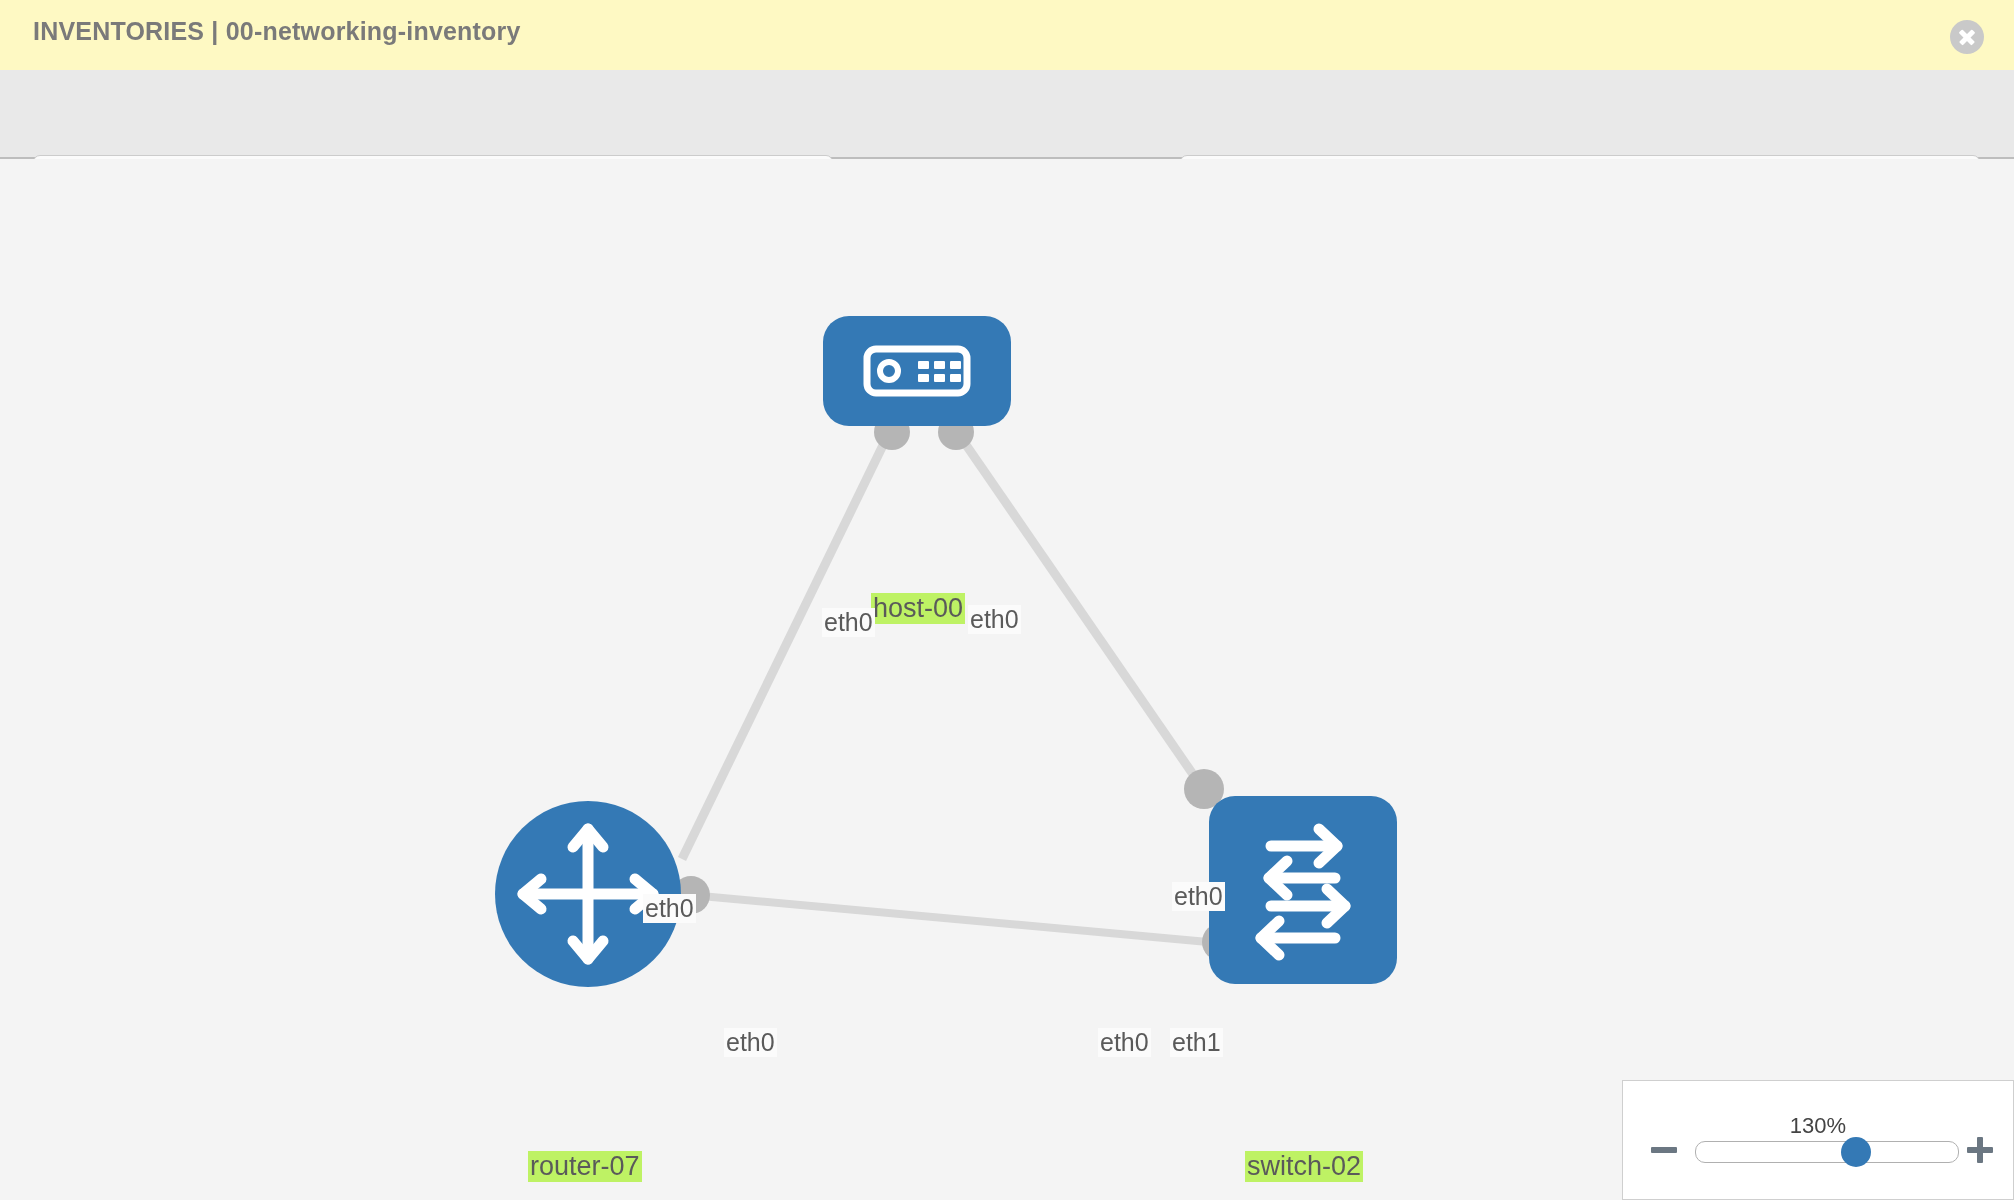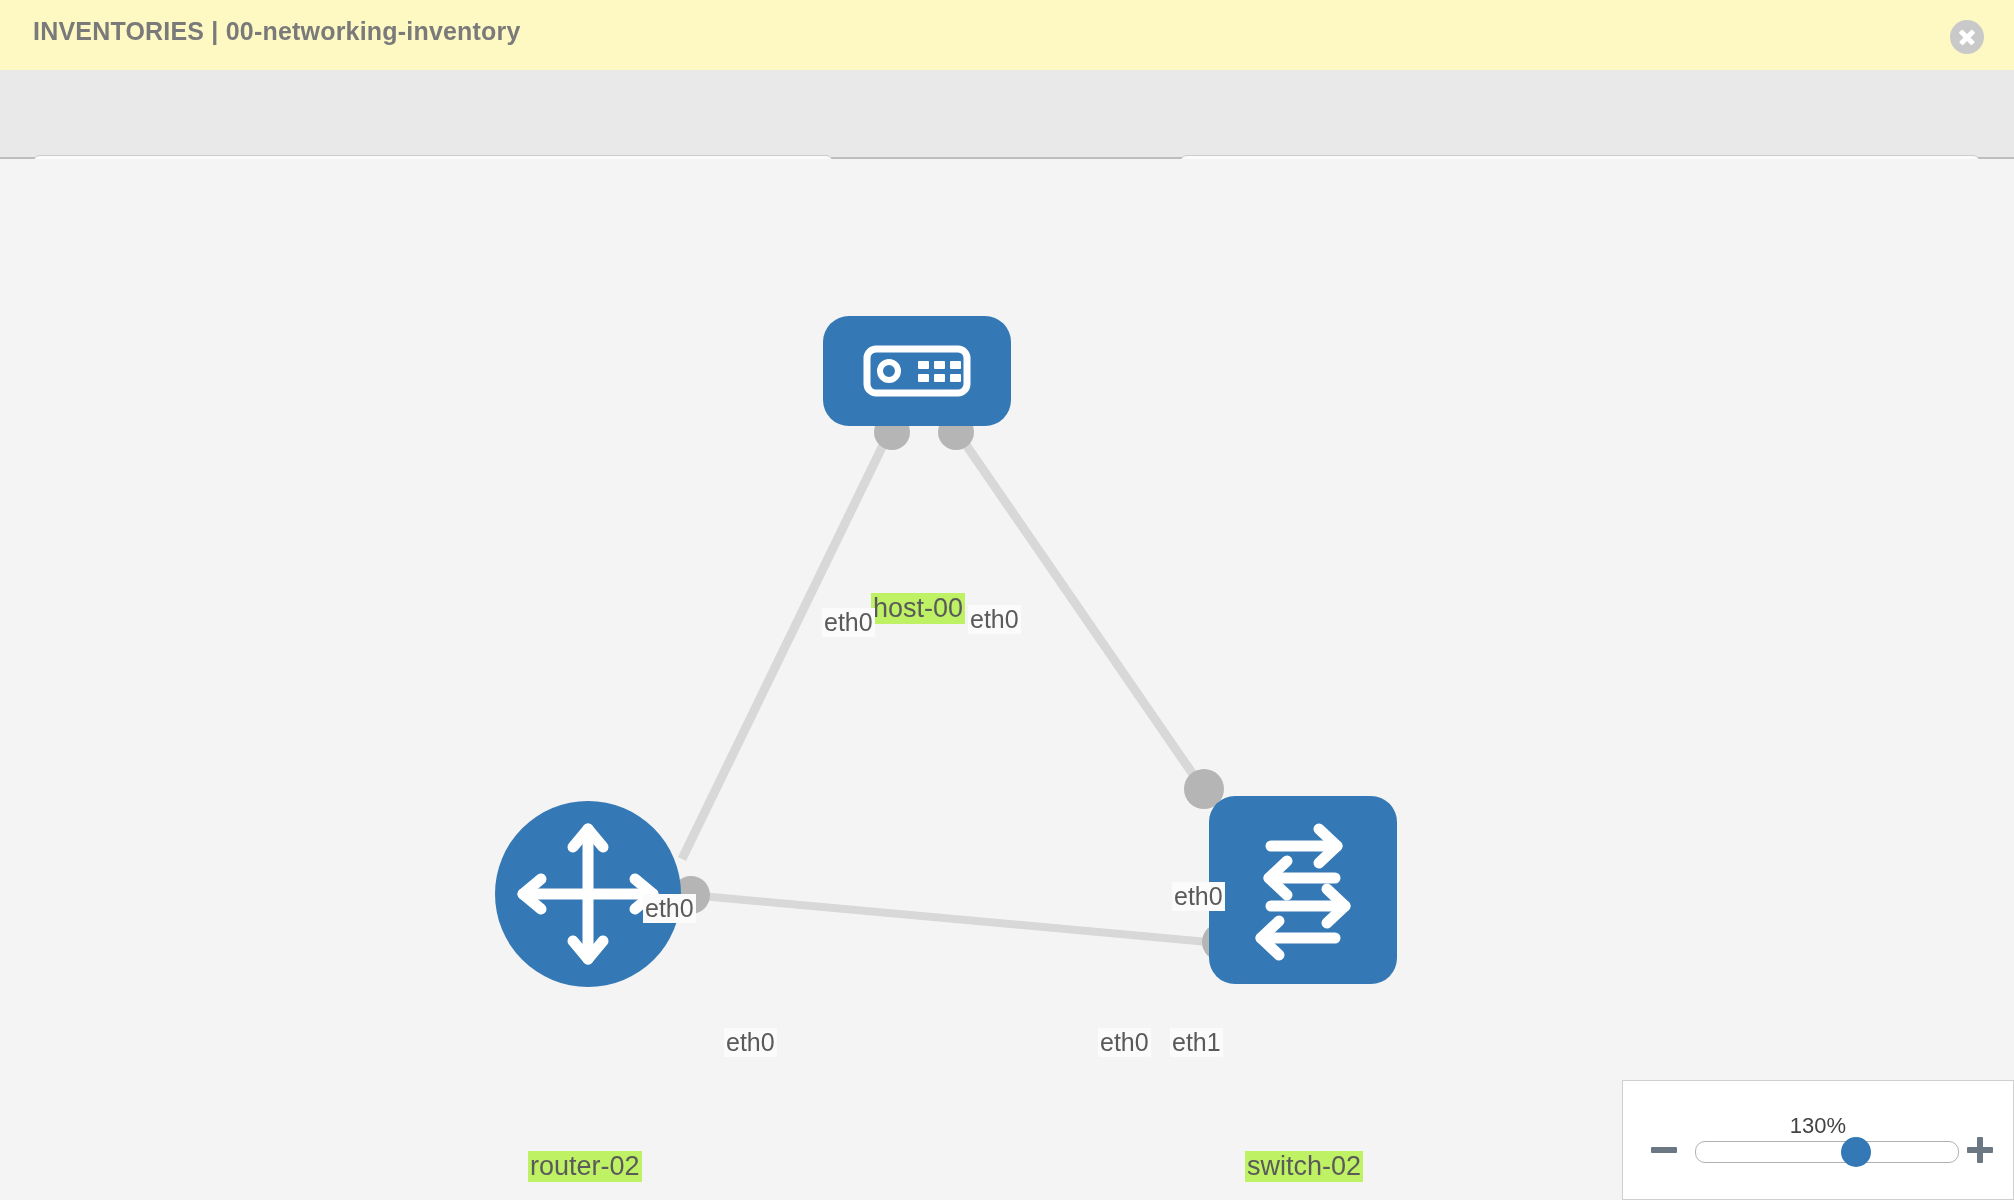--- a/index.html
+++ b/index.html
@@ -223,21 +223,21 @@
               <path d="M78 65 L60 82 L78 99"></path>
             <path d="M62 110 H136"></path>
               <path d="M118 93 L136 110 L118 127"></path>
             <path d="M126 142 H52"></path>
               <path d="M70 125 L52 142 L70 159"></path>
           </g>
         </svg>
       </div>
 
       <div class="node-label" id="label-host">host-00</div>
-      <div class="node-label" id="label-router">router-02</div>
+      <div class="node-label" id="label-router">router-07</div>
       <div class="node-label" id="label-switch">switch-02</div>
 
       <div class="if-label" id="if-host-left">eth0</div>
       <div class="if-label" id="if-host-right">eth0</div>
       <div class="if-label" id="if-router-up">eth0</div>
       <div class="if-label" id="if-router-right">eth0</div>
       <div class="if-label" id="if-switch-up">eth0</div>
       <div class="if-label" id="if-switch-left-a">eth0</div>
       <div class="if-label" id="if-switch-left-b">eth1</div>
     </div>

